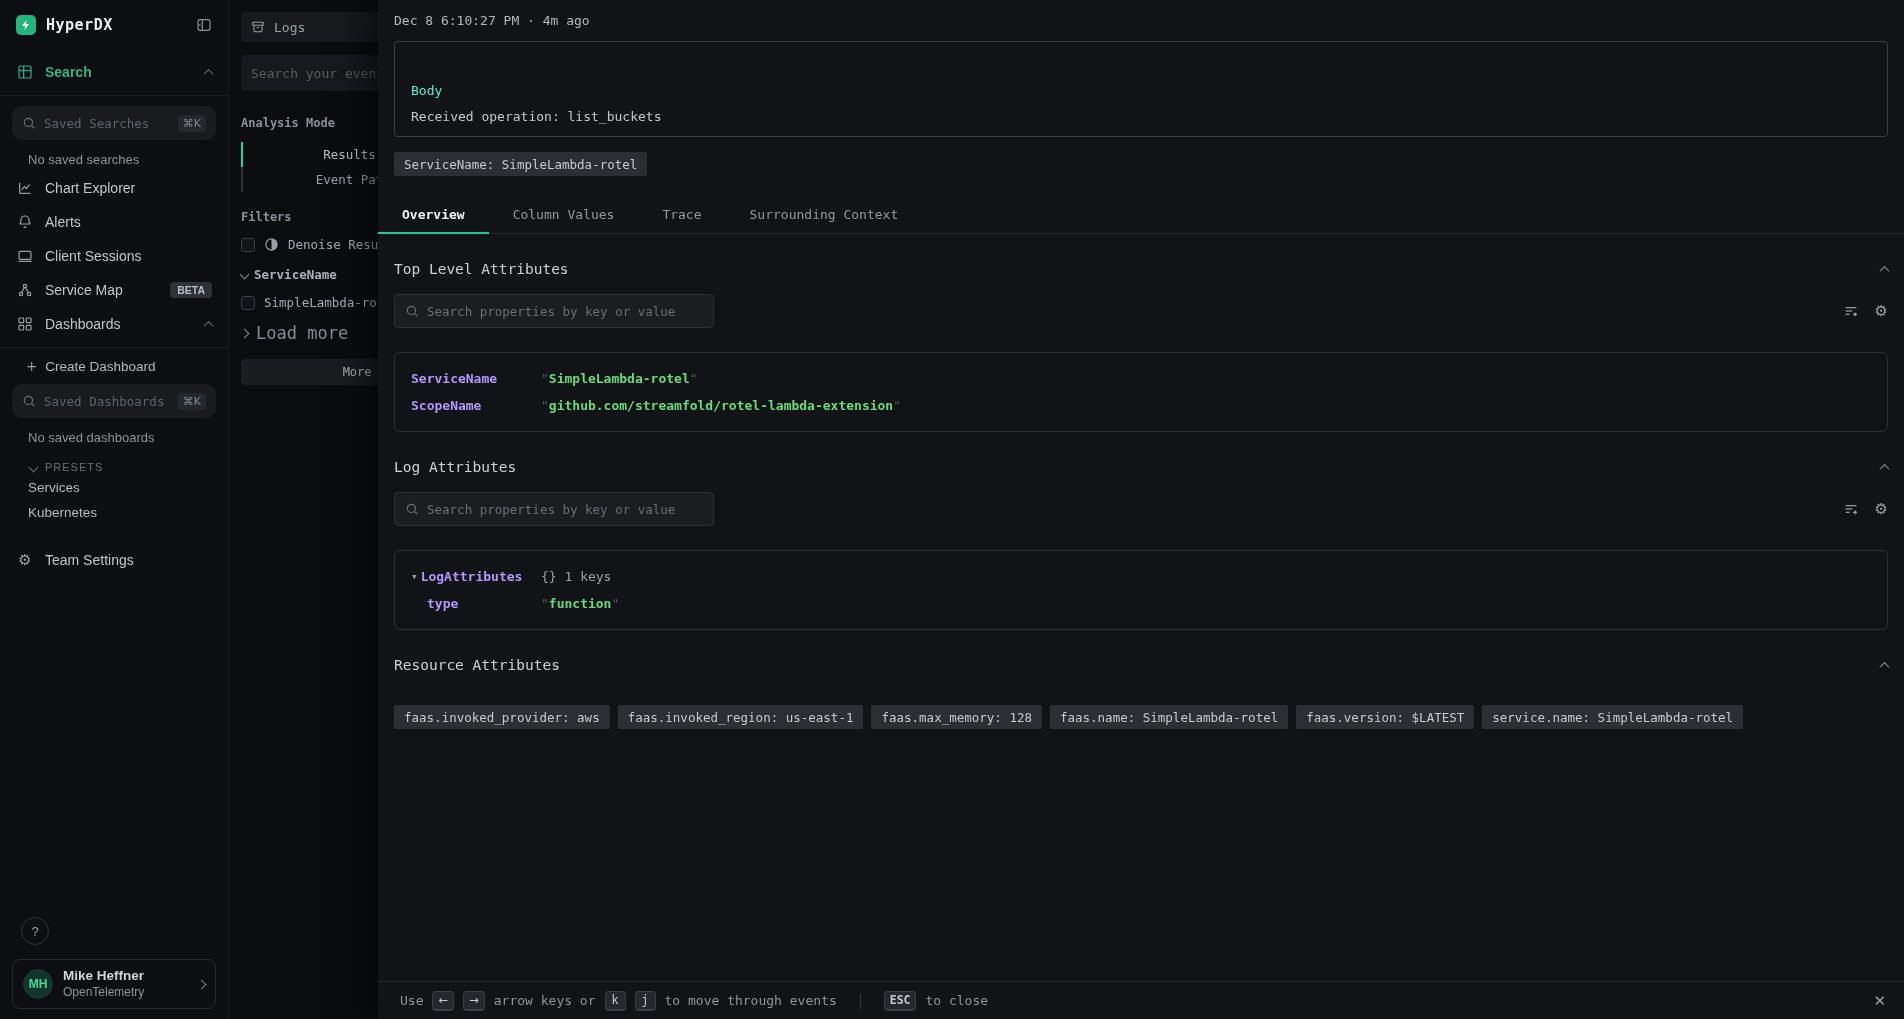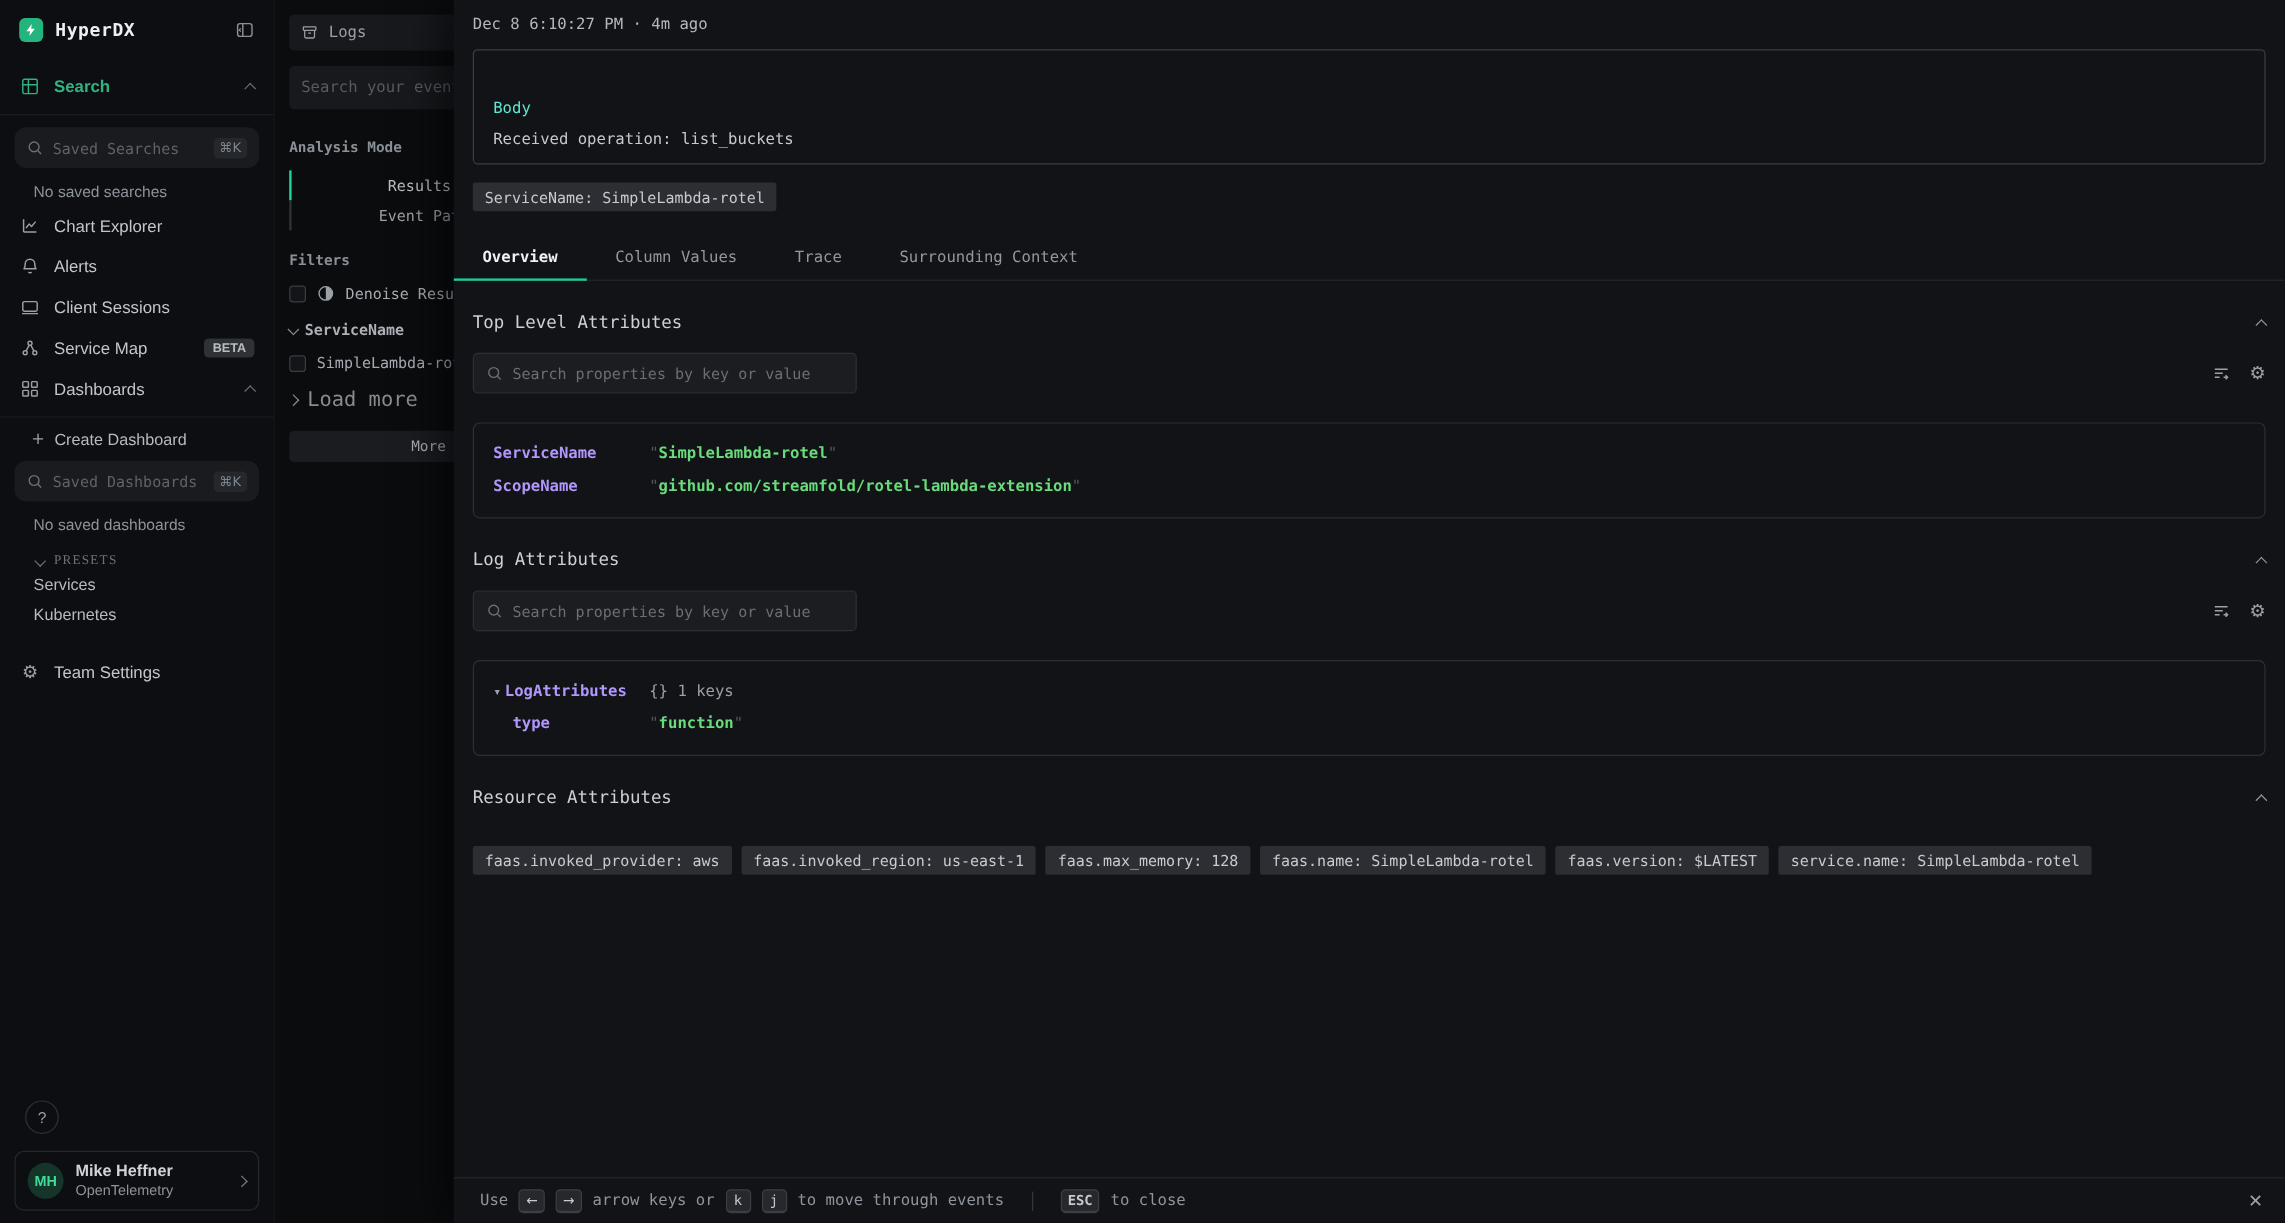--- a/index.html
+++ b/index.html
@@ -27,21 +27,21 @@
   .side-item .tail { margin-left:auto; color:#6a7077; }
   .divider { height:1px; background:#1b1d21; margin-top:6px; }
 
   .pill-input { display:flex; align-items:center; gap:8px; background:#191b1f; border-radius:10px; height:34px; margin:10px 12px 0 12px; padding:0 10px; }
   .pill-input input { background:transparent; border:none; outline:none; flex:1; min-width:0; font-family:"DejaVu Sans Mono", monospace; font-size:12.5px; color:#aeb3b9; }
   .pill-input input::placeholder { color:#5d636a; }
   .kbd-badge { font-size:11px; color:#80868d; background:#24272b; border-radius:4px; padding:2px 5px; flex:none; }
   .muted-line { font-family:"Liberation Sans", sans-serif; font-size:13px; color:#8d939a; padding:12px 16px 4px 28px; }
 
   .create-dash { display:flex; align-items:center; gap:8px; font-family:"Liberation Sans", sans-serif; font-size:13.5px; color:#b6bac0; padding:10px 16px 0 26px; cursor:pointer; }
-  .presets-row { display:flex; align-items:center; gap:8px; padding:12px 16px 2px 30px; font-family:Liberation Serif, serif; font-size:11px; letter-spacing:1px; color:#6a7077; cursor:pointer; }
+  .presets-row { display:flex; align-items:center; gap:8px; padding:12px 16px 2px 30px; font-family:Liberation Sans, sans-serif; font-size:11px; letter-spacing:1px; color:#6a7077; cursor:pointer; }
   .preset-item { font-family:"Liberation Sans", sans-serif; font-size:13.5px; color:#b6bac0; padding:5px 16px 5px 28px; cursor:pointer; }
   .badge { background:#2e3135; color:#b9bdc2; font-family:"Liberation Sans", sans-serif; font-size:10.5px; font-weight:700; border-radius:4px; padding:2px 7px; margin-left:auto; }
 
   .side-bottom { margin-top:auto; padding:0 12px 10px 12px; }
   .help-btn { width:28px; height:28px; border-radius:50%; border:1px solid #2e3136; color:#9aa0a6; font-family:"Liberation Sans", sans-serif; font-size:13px; display:flex; align-items:center; justify-content:center; margin:0 0 14px 9px; cursor:pointer; }
   .user-card { display:flex; align-items:center; gap:10px; border:1px solid #26282d; border-radius:8px; padding:8px 10px; cursor:pointer; }
   .avatar { width:30px; height:30px; border-radius:50%; background:#15352a; color:#3ddc97; font-family:"Liberation Sans", sans-serif; font-weight:700; font-size:12px; display:flex; align-items:center; justify-content:center; flex:none; }
   .user-name { font-family:"Liberation Sans", sans-serif; font-weight:700; font-size:13.5px; color:#d0d3d7; line-height:1.25; }
   .user-org { font-family:"Liberation Sans", sans-serif; font-size:12px; color:#8d939a; line-height:1.25; }
   .user-card .tail { margin-left:auto; color:#7a8087; }

